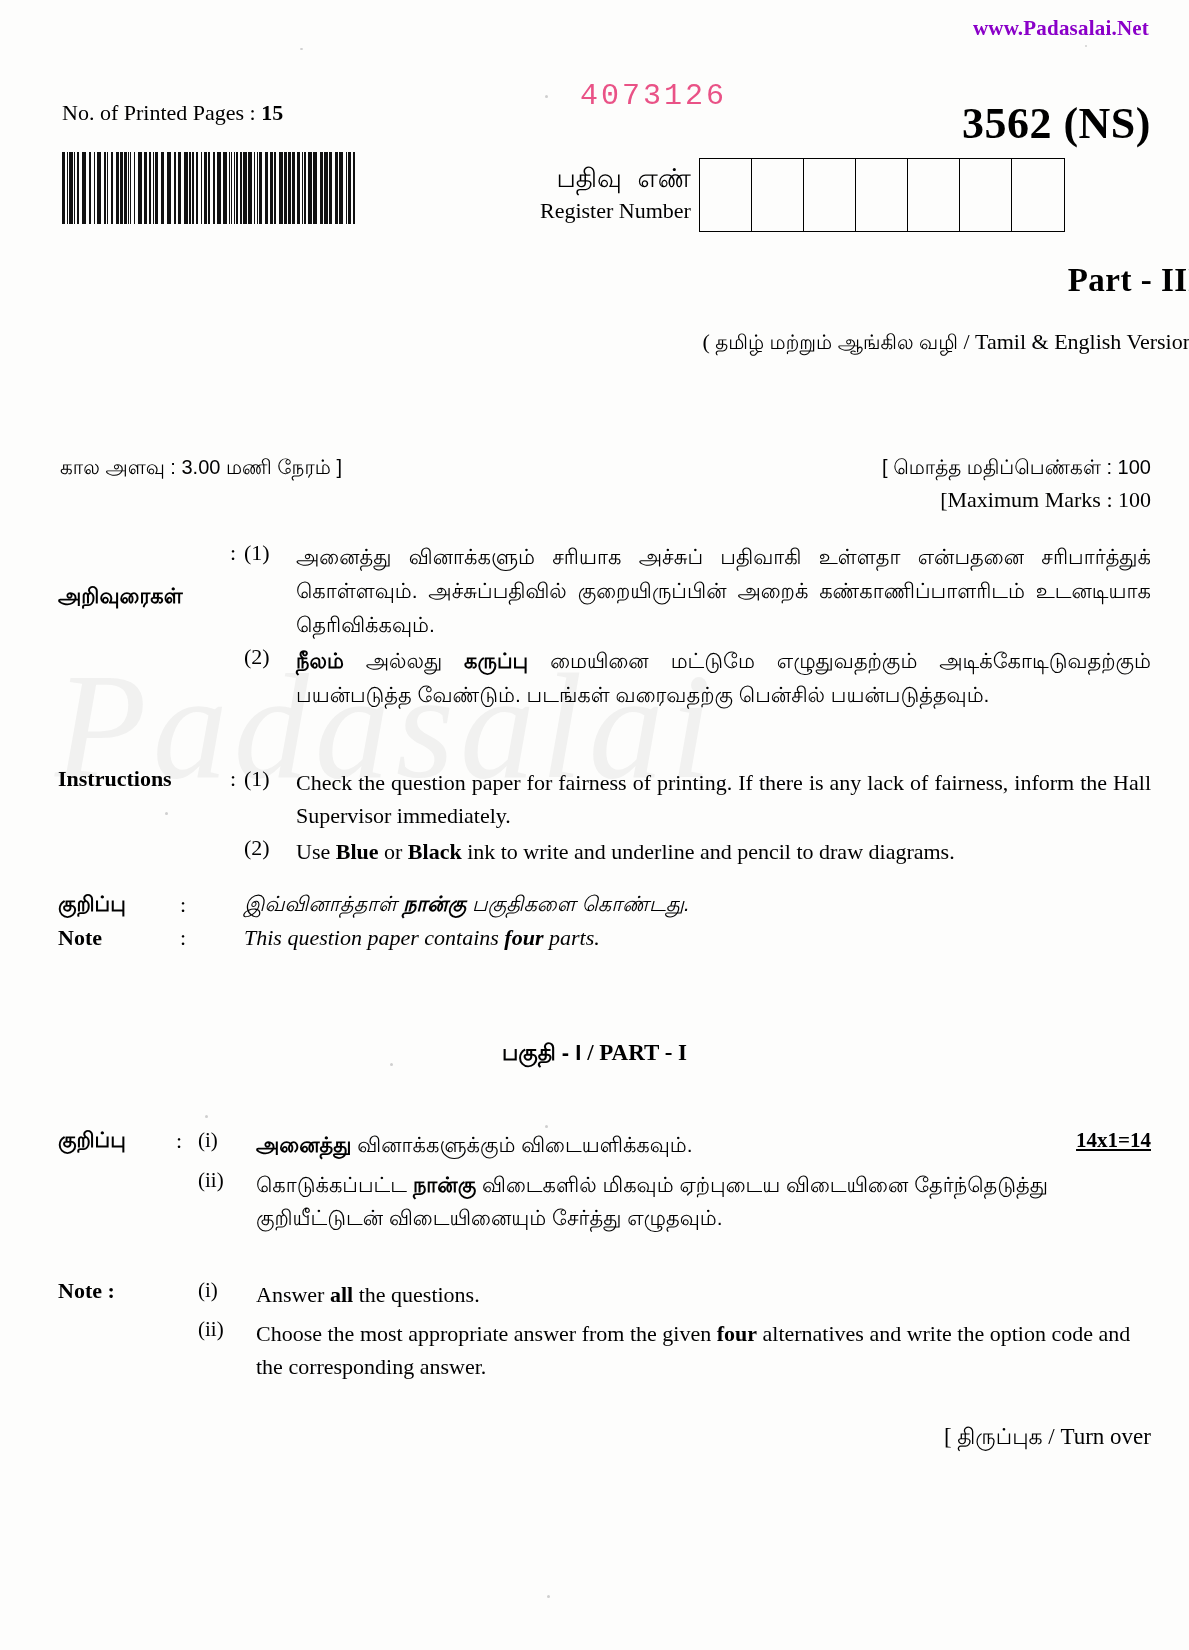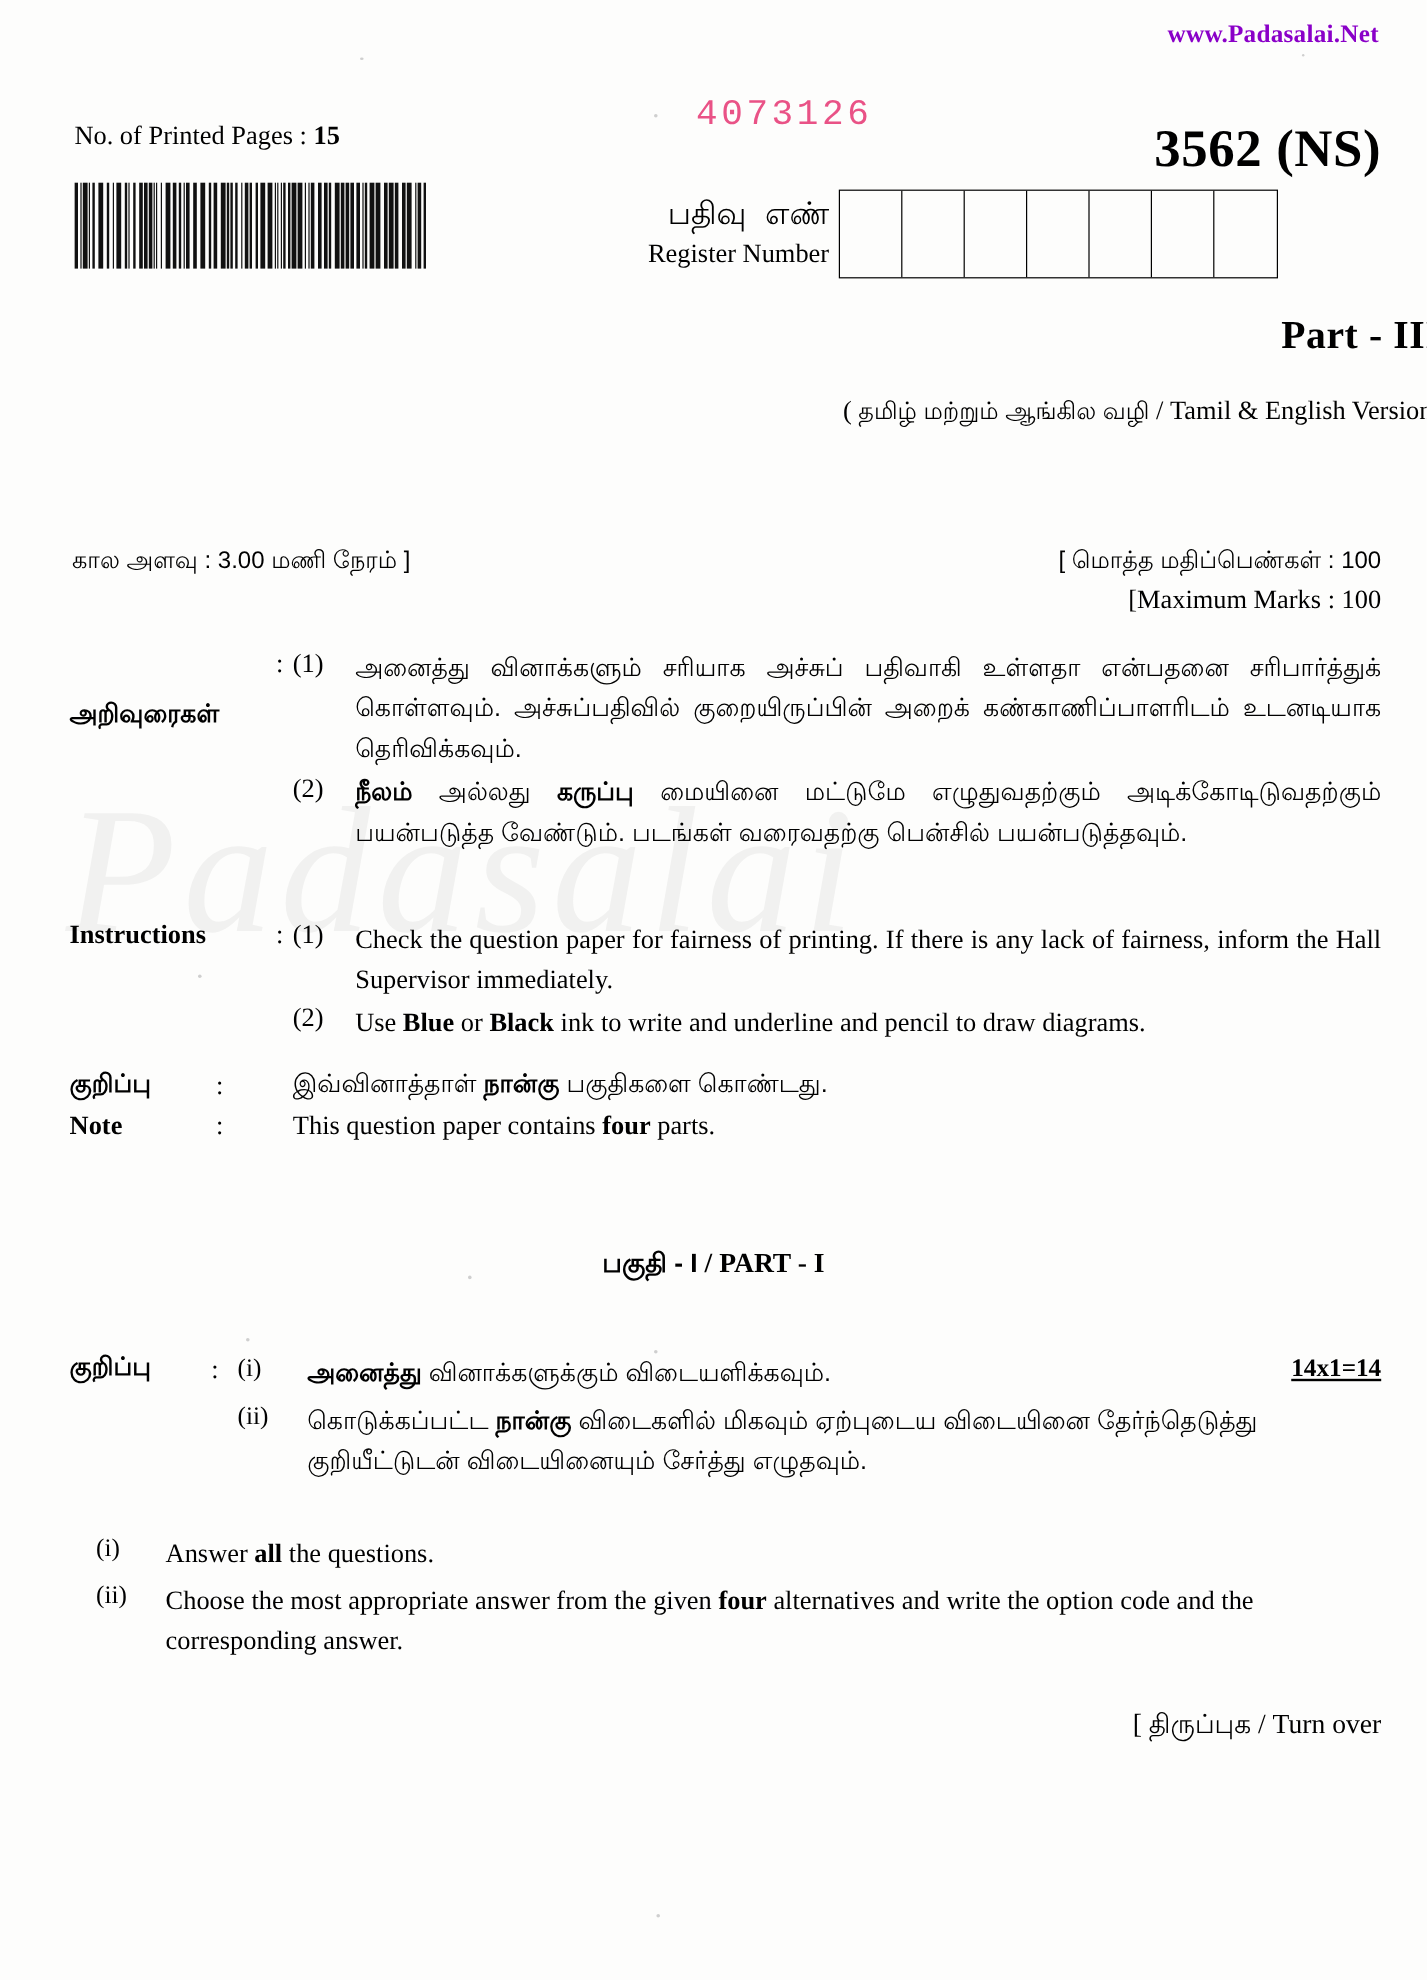--- a/index.html
+++ b/index.html
@@ -190,21 +190,21 @@
   .note-row {
     position: absolute;
     left: 58px;
     right: 38px;
     display: flex;
     font-size: 22px;
   }
   .note-row .nlabel { flex: 0 0 122px; font-weight: bold; }
   .note-row .nlabel.ta-label { font-family: "Liberation Sans", sans-serif; font-size: 21px; }
   .note-row .ncolon { flex: 0 0 64px; }
-  .note-row .ntext { flex: 1 1 auto; }
+  .note-row .ntext { flex: 1 1 auto; font-style: italic; }
   .note-row .ntext.ta-text { font-family: "Liberation Sans", sans-serif; font-size: 21px; }
   #note-ta { top: 892px; }
   #note-en { top: 925px; }
 
   
   .part-heading {
     position: absolute;
     left: 0; right: 0;
     top: 1040px;
     text-align: center;
@@ -517,20 +517,21 @@
         <div class="prow">
           <div class="pnum">(ii)</div>
           <div class="ptext ta-text">
             <span>கொடுக்கப்பட்ட </span><b>நான்கு</b><span> விடைகளில் மிகவும் ஏற்புடைய விடையினை தேர்ந்தெடுத்து குறியீட்டுடன் விடையினையும் சேர்த்து எழுதவும்.</span>
           </div>
         </div>
       </div>
     </div>
 
     <div class="pblock" id="part1-en">
+      <div class="plabel">Note :</div>
       <div class="pcolon"></div>
       <div class="plist">
         <div class="prow">
           <div class="pnum">(i)</div>
           <div class="ptext">
             <span>Answer </span><b>all</b><span> the questions.</span>
           </div>
         </div>
         <div class="prow">
           <div class="pnum">(ii)</div>

